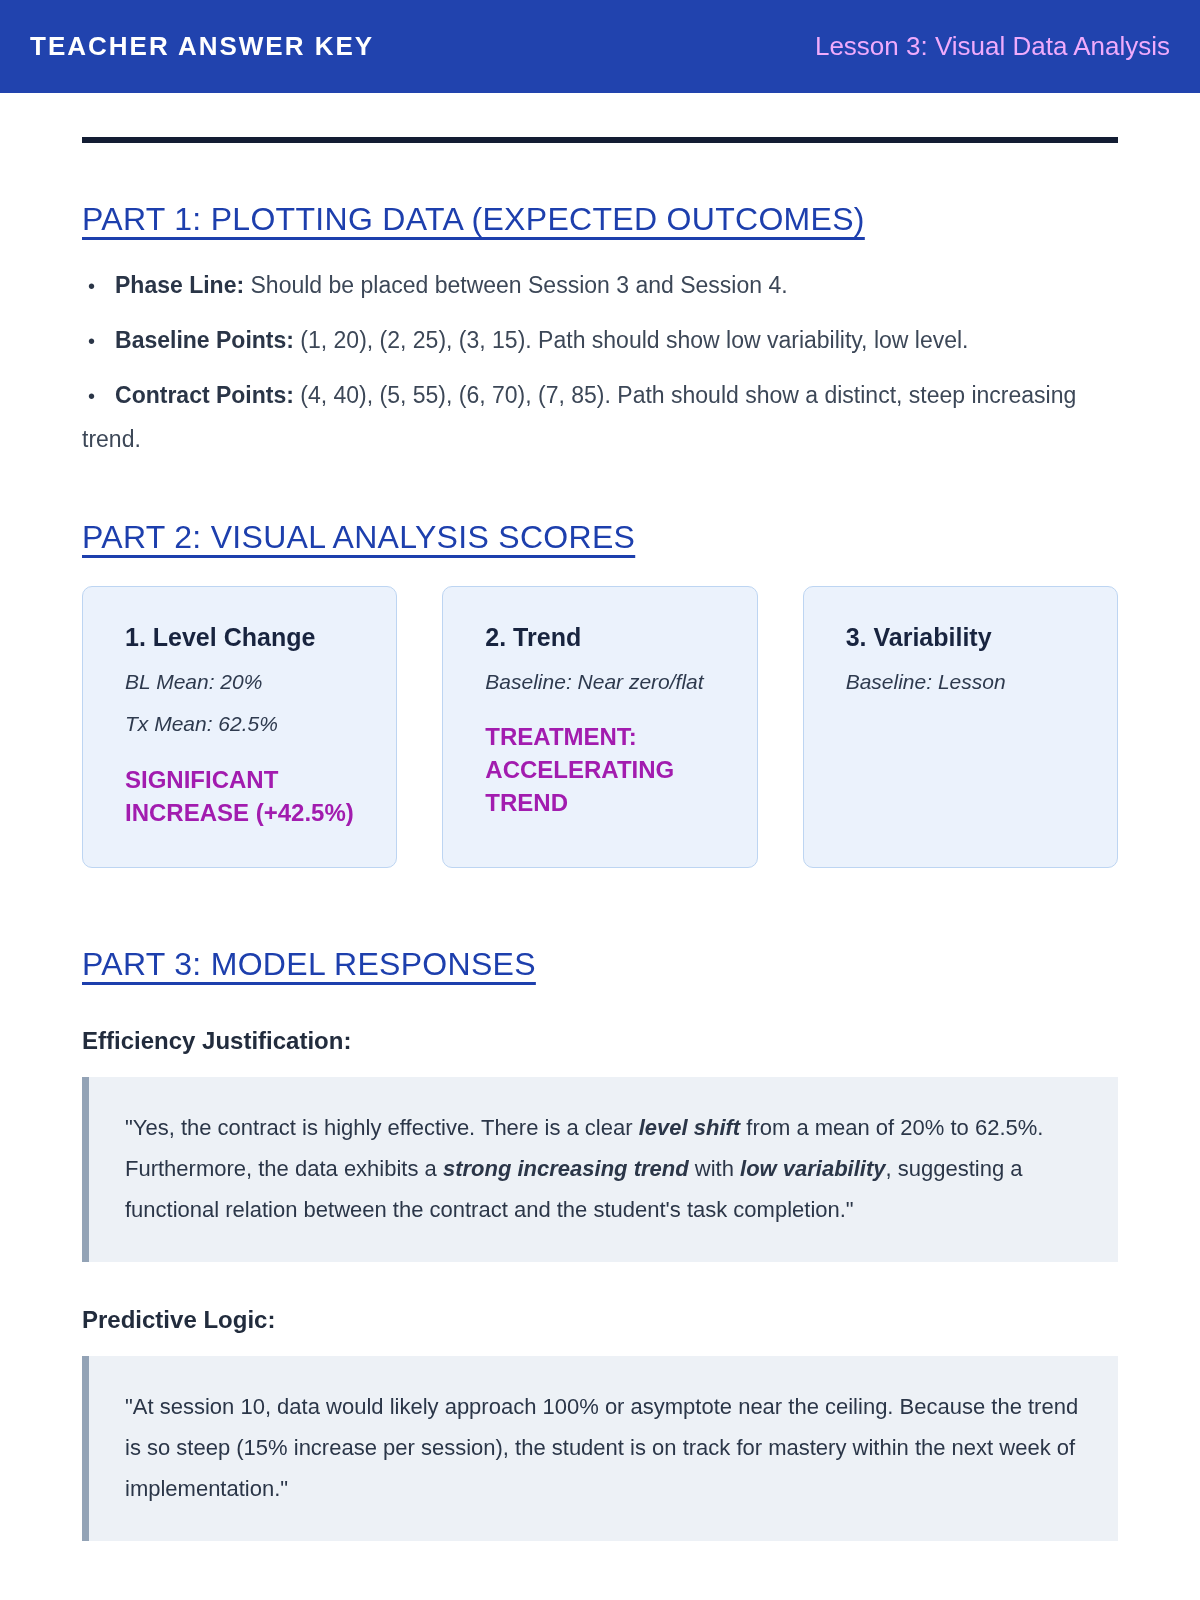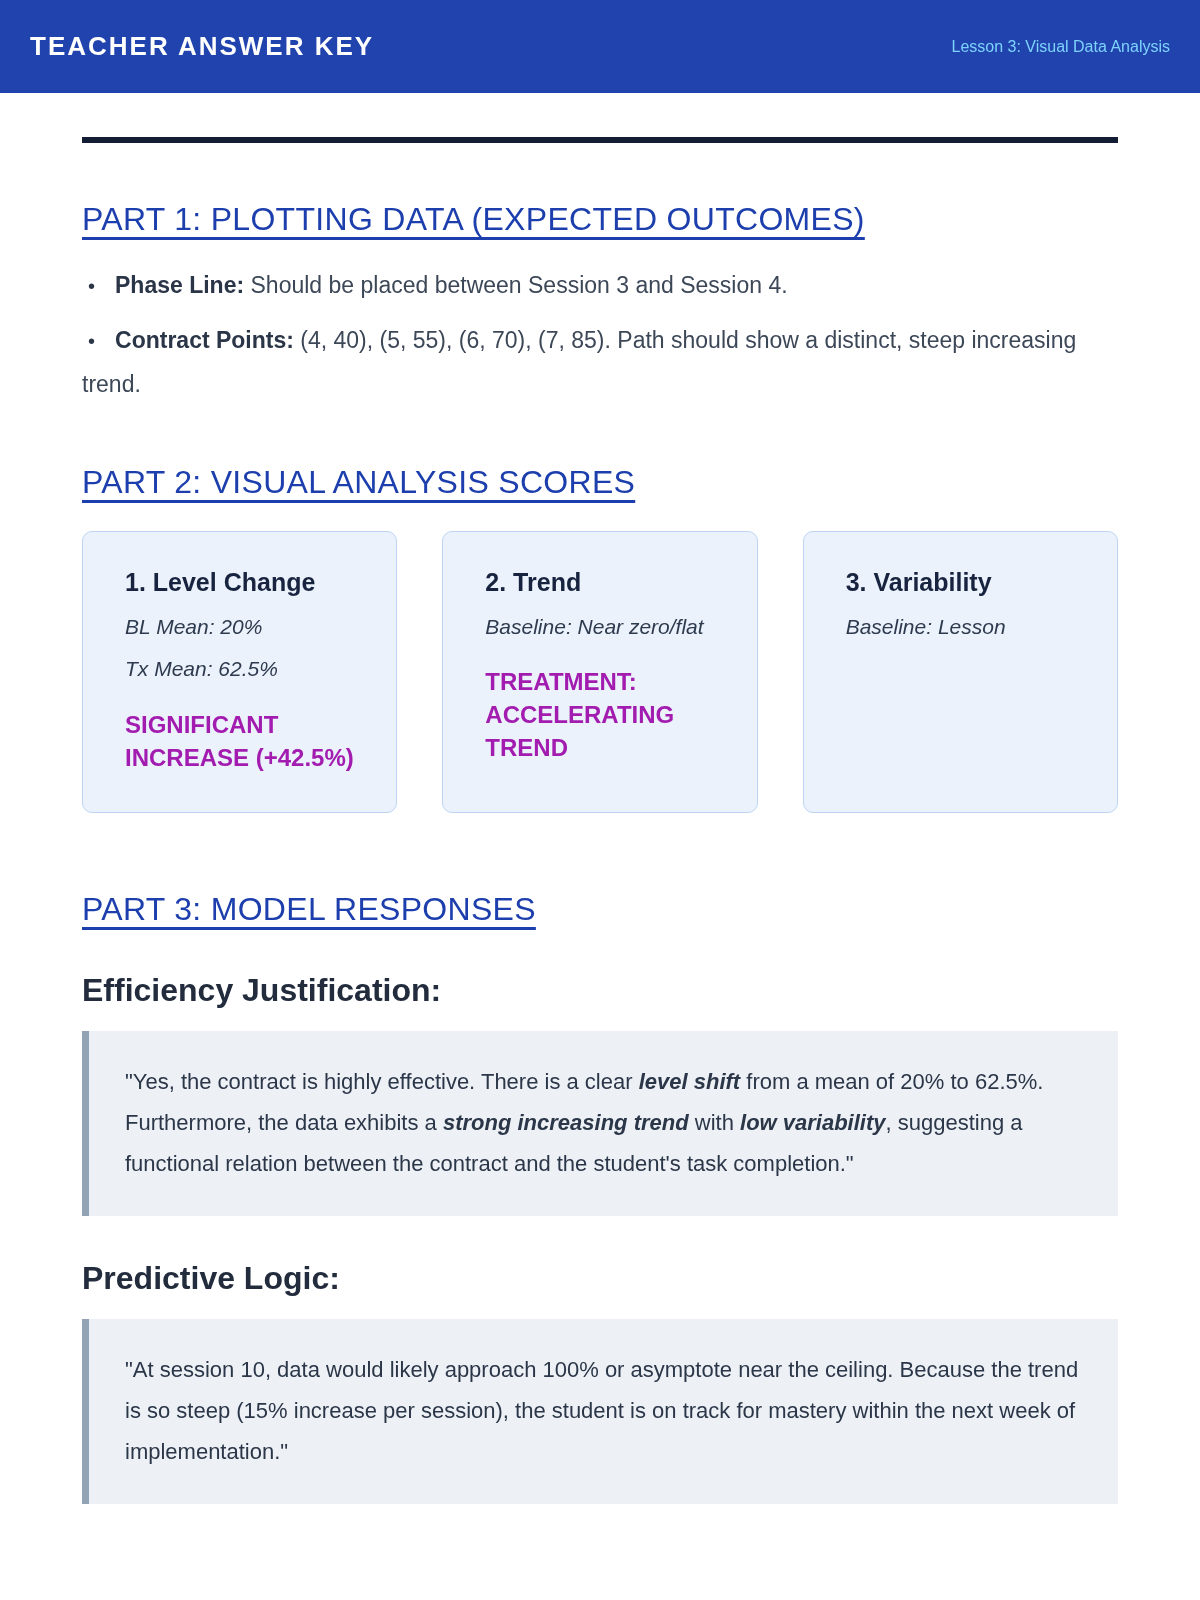--- a/index.html
+++ b/index.html
@@ -22,22 +22,22 @@
     justify-content: space-between;
     padding: 0 30px;
   }
   .topbar-title {
     color: #ffffff;
     font-size: 26px;
     font-weight: 700;
     letter-spacing: 2px;
   }
   .topbar-lesson {
-    color: #7dd3fc;
-    font-size: 16px;
+    color: #f0abfc;
+    font-size: 26px;
     font-weight: 400;
   }
 
   
   .content { padding: 0 82px; }
 
   .page-title {
     margin-top: 52px;
     font-family: "DejaVu Serif", "Liberation Serif", serif;
     font-weight: 700;
@@ -110,21 +110,21 @@
     font-size: 24px;
     font-weight: 700;
     color: #a21caf;
     line-height: 33px;
   }
 
   
   .part3-heading { margin-top: 78px; }
   .response-label {
     margin-top: 44px;
-    font-size: 32px;
+    font-size: 24px;
     font-weight: 700;
     color: #222c3d;
   }
   .response-quote {
     margin-top: 22px;
     background: #edf1f6;
     border-left: 7px solid #93a3b6;
     padding: 30px 36px 32px 36px;
     font-size: 22px;
     line-height: 41px;
@@ -144,20 +144,23 @@
 
   <main class="content">
 
     <div class="title-divider"></div>
 
     <h2 class="part-heading">PART 1: PLOTTING DATA (EXPECTED OUTCOMES)</h2>
 
     <div class="bullet-list">
       <p class="bullet-item">
         <span class="bullet-marker">•</span><span class="bullet-label">Phase Line:</span><span> Should be placed between Session 3 and Session 4.</span>
+      </p>
+      <p class="bullet-item">
+        <span class="bullet-marker">•</span><span class="bullet-label">Baseline Points:</span><span> (1, 20), (2, 25), (3, 15). Path should show low variability, low level.</span>
       </p>
       <p class="bullet-item">
         <span class="bullet-marker">•</span><span class="bullet-label">Contract Points:</span><span> (4, 40), (5, 55), (6, 70), (7, 85). Path should show a distinct, steep increasing trend.</span>
       </p>
     </div>
 
     <h2 class="part-heading">PART 2: VISUAL ANALYSIS SCORES</h2>
 
     <div class="score-cards">
       <div class="score-card">

